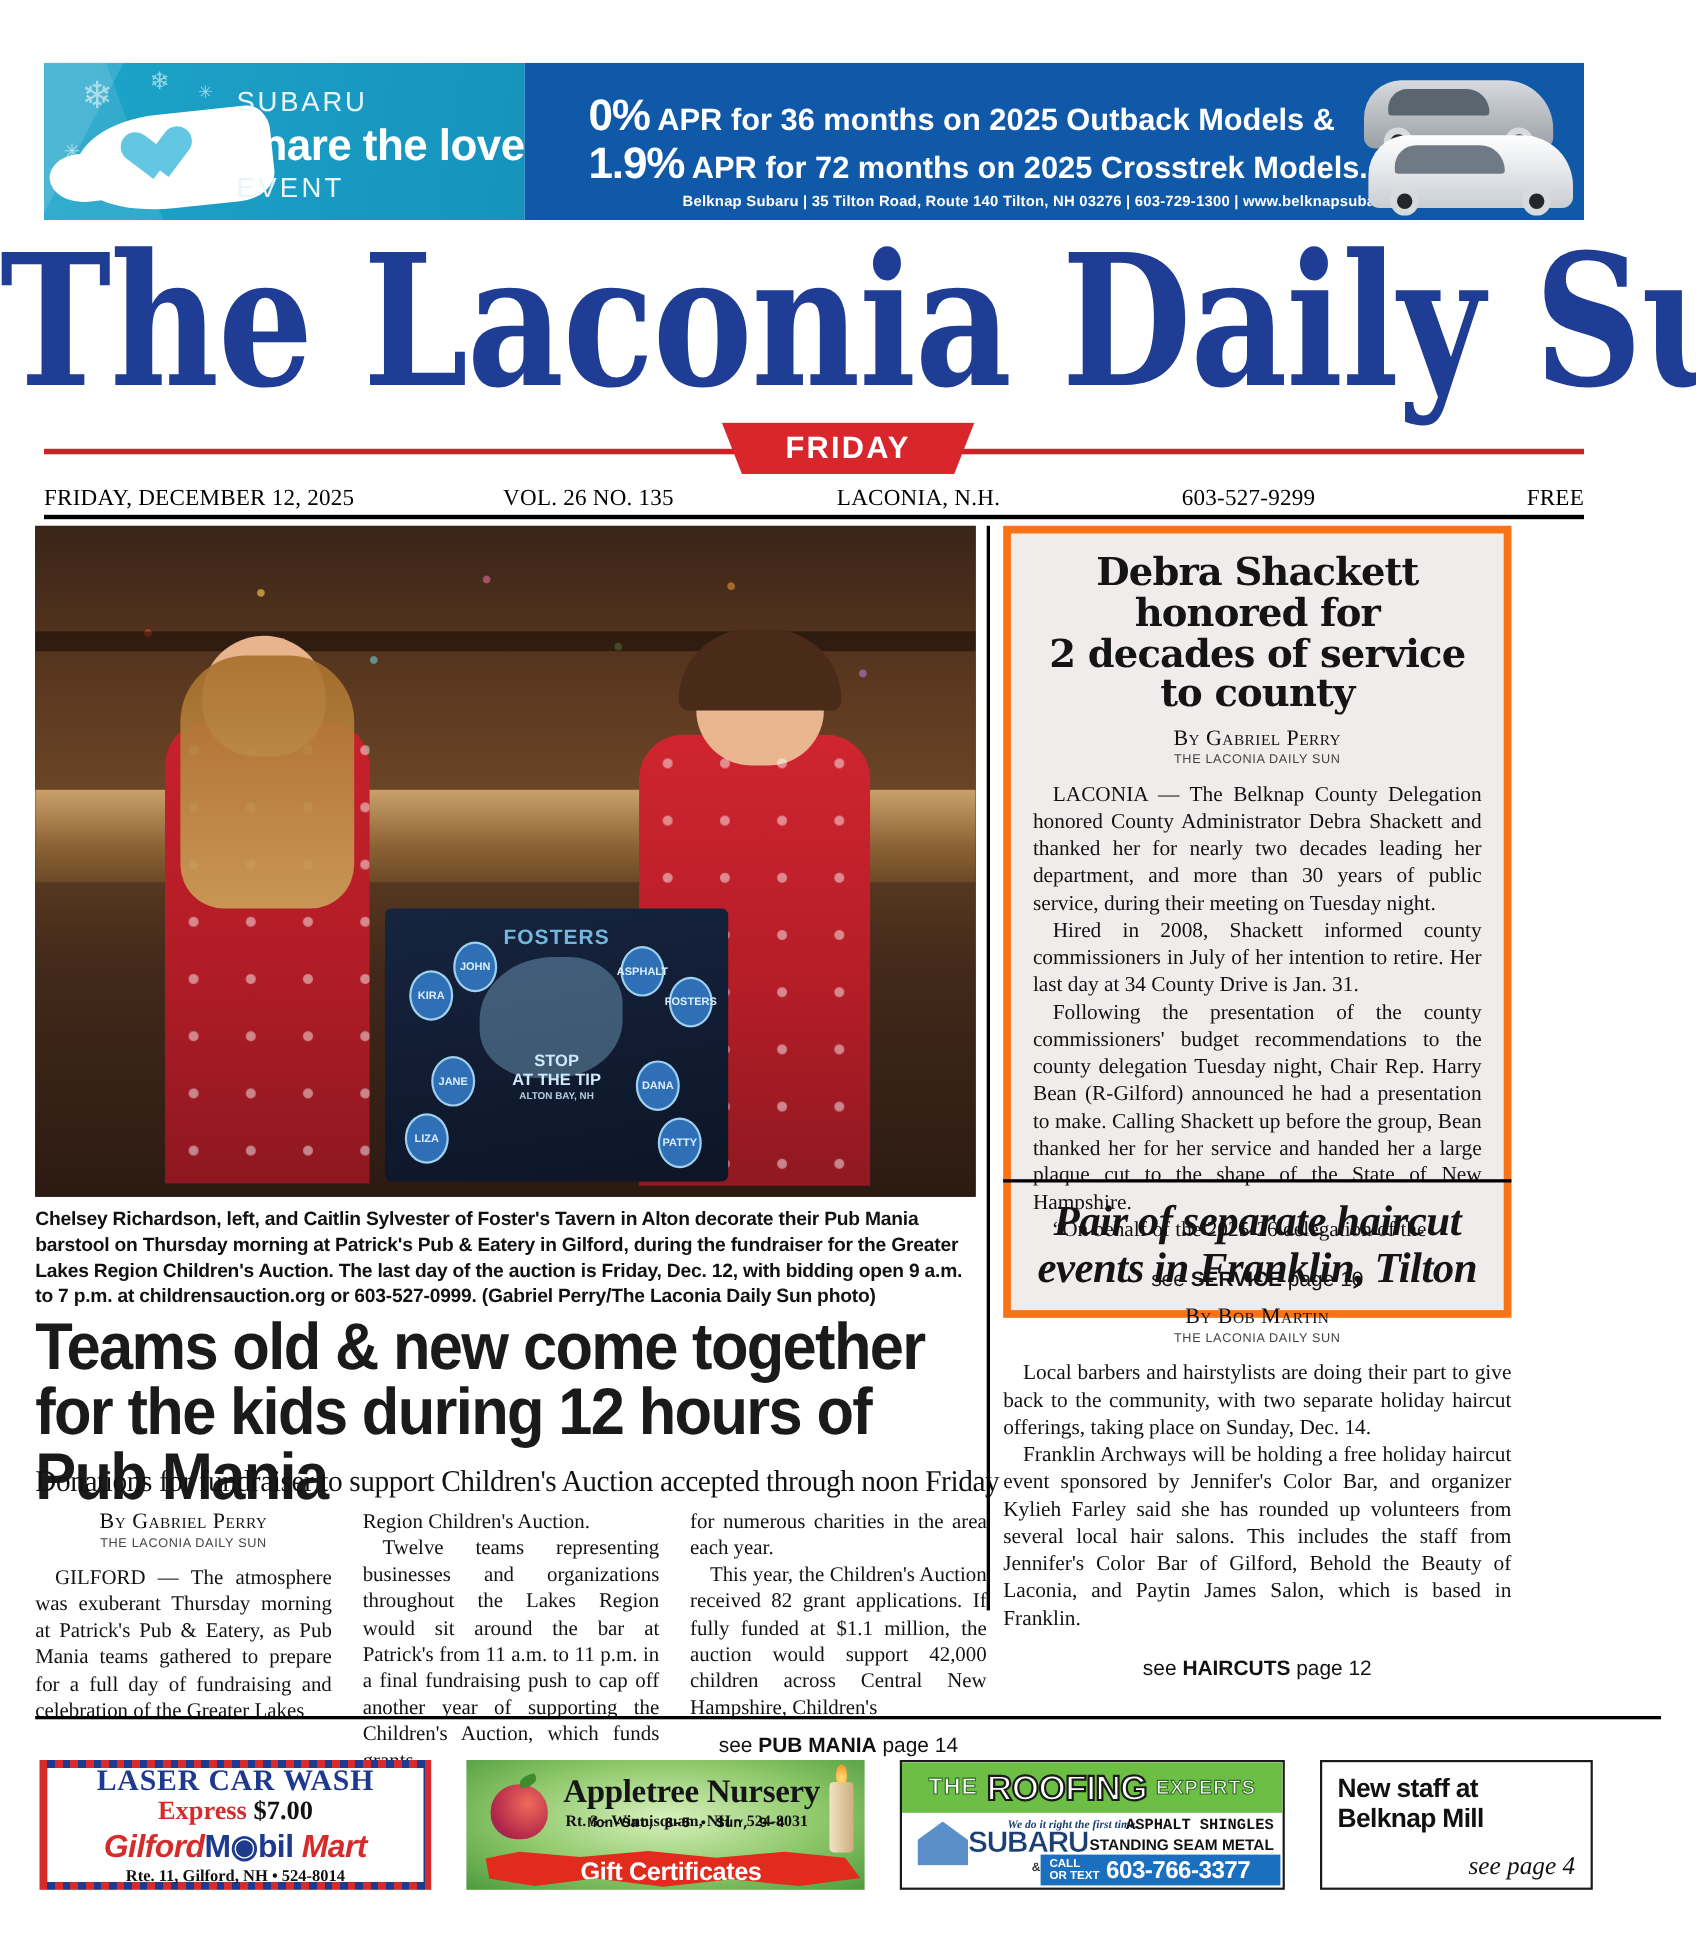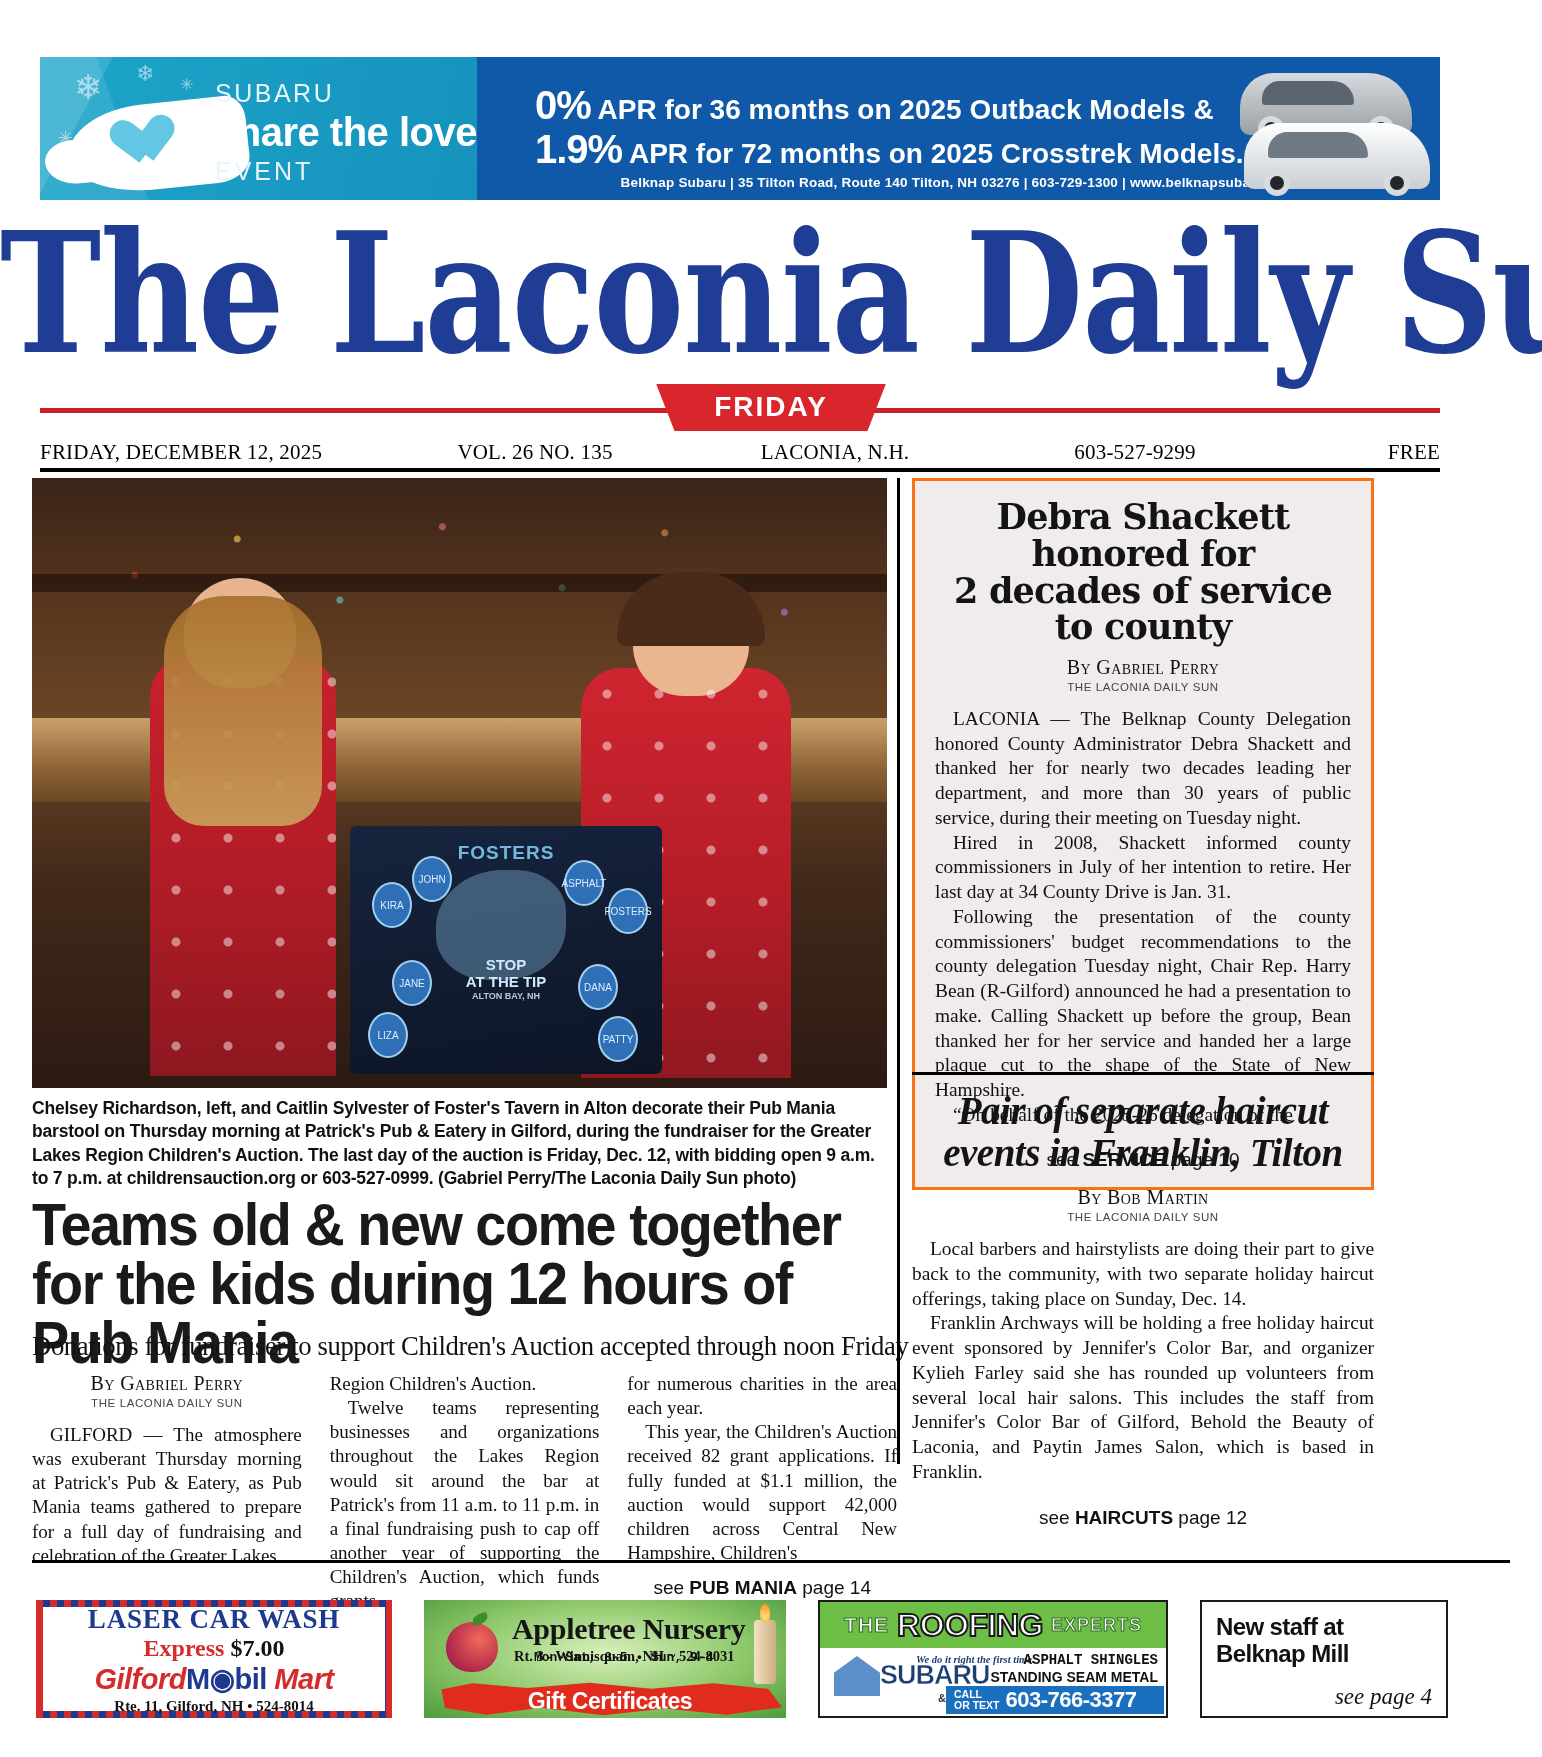--- a/index.html
+++ b/index.html
@@ -129,21 +129,21 @@
     position:absolute; left:318px; top:348px; width:312px; height:248px;
     background:linear-gradient(170deg,#16243f,#0d1526); border-radius:6px; overflow:hidden;
   }
   .bs-text { position:absolute; left:0; right:0; top:16px; text-align:center; color:#7fc8ef;
              font-family:"Liberation Sans", sans-serif; font-weight:700; font-size:19px; letter-spacing:1px; opacity:.9; }
   .bs-map { position:absolute; left:86px; top:44px; width:130px; height:110px;
              background:rgba(150,205,240,.35); border-radius:52% 38% 48% 40%; }
   .bs-sub { position:absolute; left:0; right:0; top:130px; text-align:center; color:#cfe9fb;
              font-family:"Liberation Sans", sans-serif; font-weight:700; font-size:15px; line-height:1.15; }
   .bs-tag { position:absolute; width:40px; height:46px; background:#2f6fb5; border-radius:50%;
-             color:#dbeeff; font-family:"Liberation Sans", sans-serif; font-size:10px; font-weight:400;
+             color:#dbeeff; font-family:"Liberation Sans", sans-serif; font-size:10px; font-weight:700;
              display:flex; align-items:center; justify-content:center; border:2px solid #9fd0ef; }
 
   
   .caption {
     position:absolute; left:32px; top:1097px; width:860px;
     font-family:"Liberation Sans", sans-serif; font-weight:700; font-size:17.5px; line-height:1.33;
     color:#111; letter-spacing:-0.2px;
   }
 
   
@@ -170,21 +170,21 @@
               text-align:justify; color:#111; margin-top:14px; }
   .body-txt p { text-indent:18px; }
   .body-txt p.first { text-indent:18px; }
   .jump { text-align:center; font-family:"Liberation Sans", sans-serif; font-size:19px; color:#111; margin-top:12px; }
   .jump b { font-weight:700; }
 
   
   .vrule { position:absolute; top:478px; left:897px; width:3px; height:986px; background:#000; }
   .rail { position:absolute; left:912px; top:478px; width:462px; }
   .rail-box {
-    border:3px solid #f97316; background:#f0eceb; padding:18px 20px 16px;
+    border:7px solid #f97316; background:#f0eceb; padding:18px 20px 16px;
   }
   .rail-head {
     font-family:"DejaVu Serif", serif; font-weight:700; font-size:35px; line-height:1.05;
     text-align:center; color:#141414; letter-spacing:-0.8px;
   }
   .rail-head2 {
     font-family:"Liberation Serif", serif; font-style:italic; font-weight:700; font-size:39px;
     line-height:1.08; text-align:center; color:#141414; letter-spacing:-0.5px;
   }
   .rail-body { font-family:"Liberation Serif", serif; font-size:19.4px; line-height:1.275;

